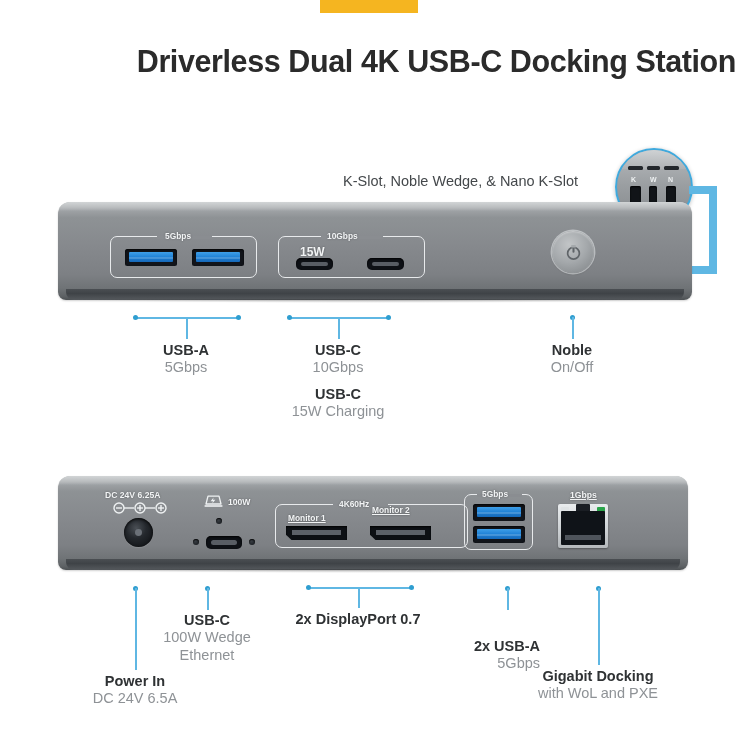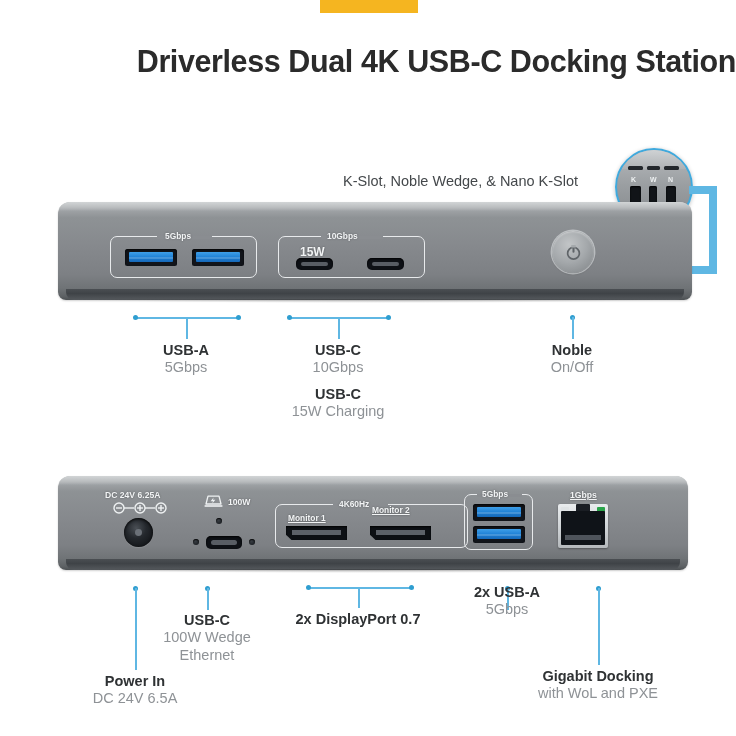--- a/index.html
+++ b/index.html
@@ -402,21 +402,21 @@
 <div class="co-block co-center" style="left:207px;top:612px;">
   <div class="t">USB-C</div>
   <div class="s">100W Wedge</div>
   <div class="s">Ethernet</div>
 </div>
 
 <div class="co-block co-center" style="left:358px;top:611px;">
   <div class="t">2x DisplayPort 0.7</div>
 </div>
 
-<div class="co-block co-center" style="left:507px;top:584px;">
+<div class="co-block co-center" style="left:507px;top:638px;text-align:right;">
   <div class="t">2x USB-A</div>
   <div class="s">5Gbps</div>
 </div>
 
 <div class="co-block co-center" style="left:598px;top:668px;">
   <div class="t">Gigabit Docking</div>
   <div class="s">with WoL and PXE</div>
 </div>
 
 </body></html>

